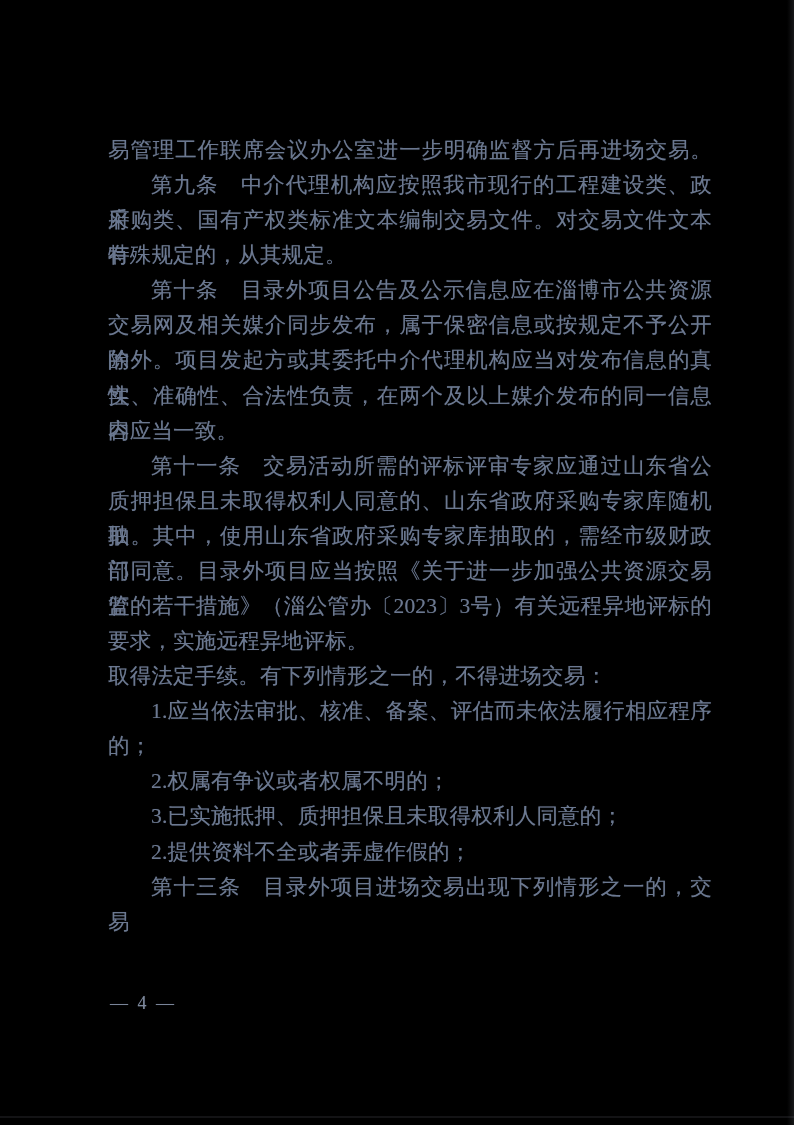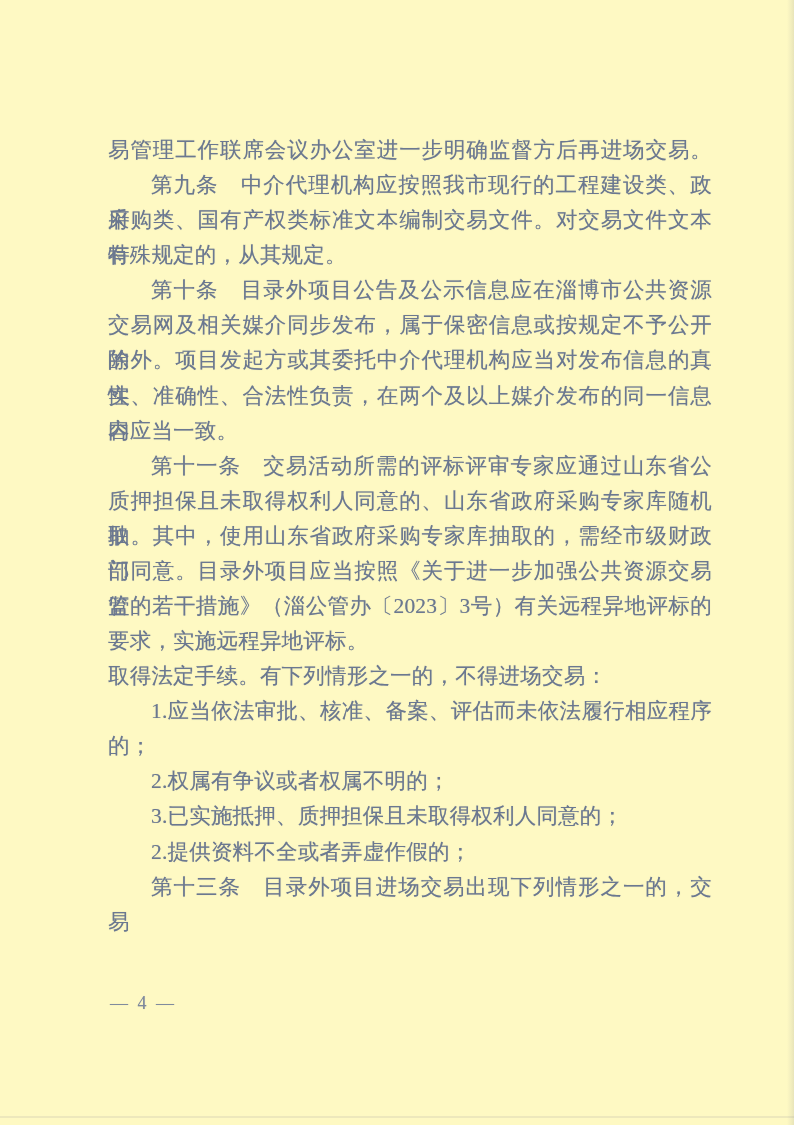--- a/index.html
+++ b/index.html
@@ -6,21 +6,21 @@
   html, body { width: 794px; height: 1125px; }
   body {
     background: #ffffff;
     overflow: hidden;
     font-family: "Liberation Serif", "DejaVu Serif", serif;
   }
   .page {
     position: relative;
     width: 794px;
     height: 1125px;
-    background: #fef9c3;
+    background: #000000;
   }
   .doc-body {
     position: absolute;
     left: 108px;
     top: 133px;
     width: 604px;
   }
   .line {
     font-size: 21.5px;
     line-height: 35.08px;

